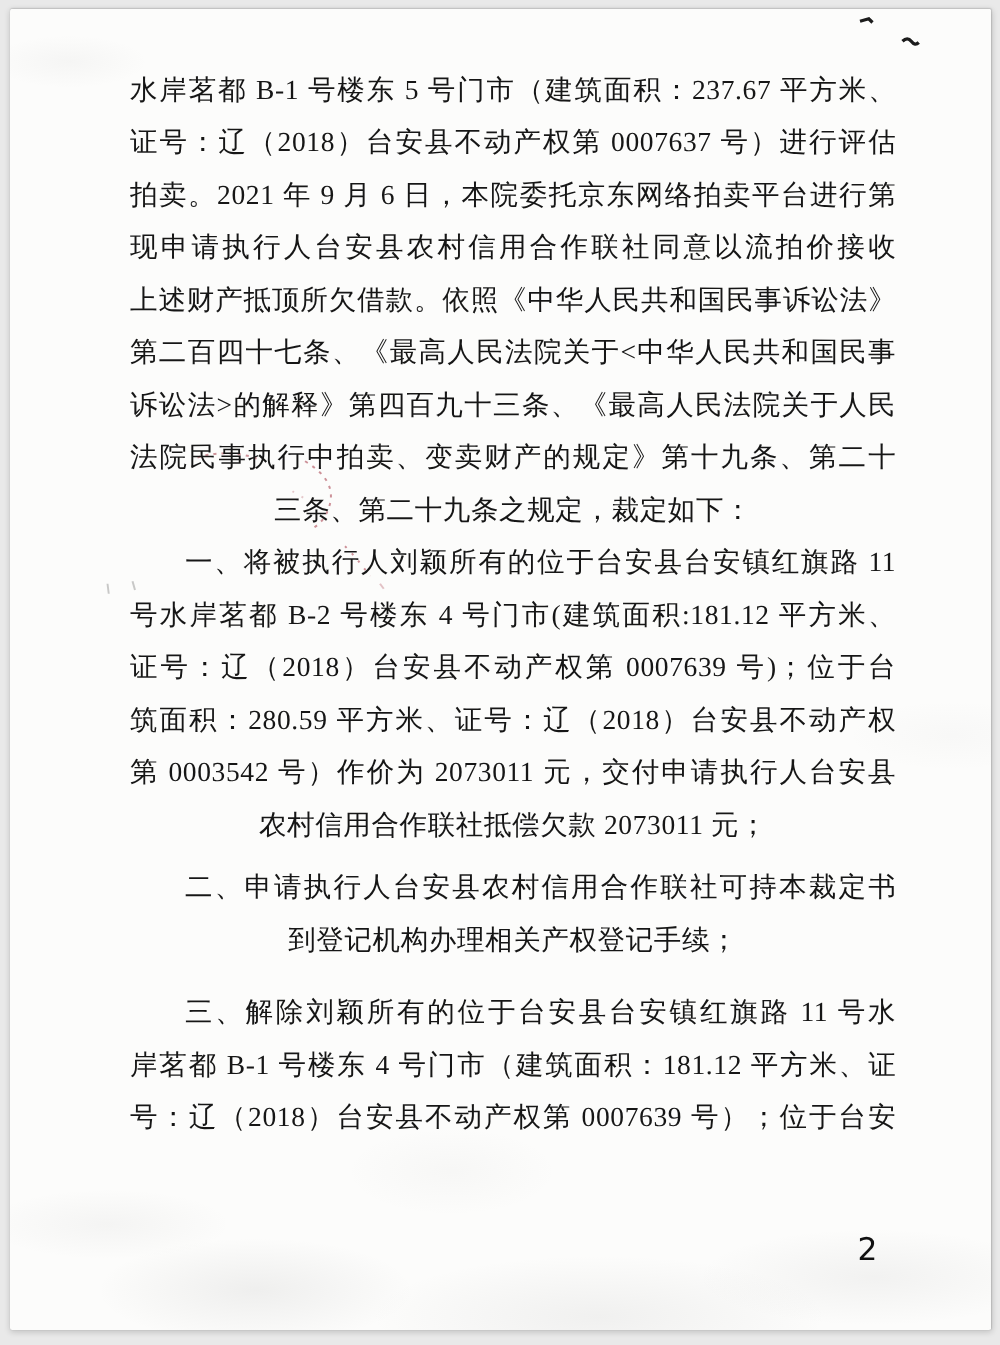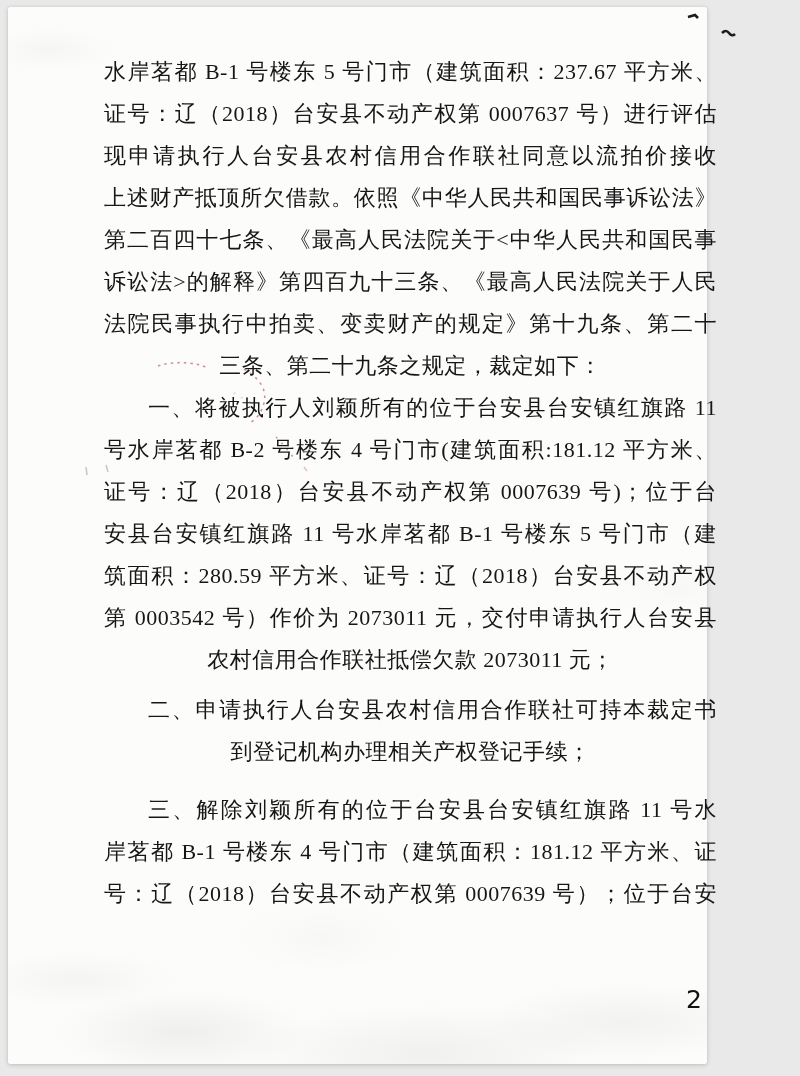--- a/index.html
+++ b/index.html
@@ -14,21 +14,21 @@
   .scan-bg {
     position: relative;
     width: 800px;
     height: 1076px;
     background: #e9e9e9;
   }
   .paper {
     position: absolute;
     left: 8px;
     top: 7px;
-    width: 699px;
+    width: 785px;
     height: 1057px;
     background-color: #fcfcfb;
     background-image:
       radial-gradient(ellipse 180px 60px at 25% 97%, rgba(120,120,120,0.10), rgba(120,120,120,0) 70%),
       radial-gradient(ellipse 260px 70px at 60% 99%, rgba(120,120,120,0.09), rgba(120,120,120,0) 70%),
       radial-gradient(ellipse 200px 55px at 88% 96%, rgba(120,120,120,0.08), rgba(120,120,120,0) 70%),
       radial-gradient(ellipse 140px 40px at 10% 92%, rgba(120,120,120,0.06), rgba(120,120,120,0) 70%),
       radial-gradient(ellipse 120px 50px at 45% 88%, rgba(120,120,120,0.04), rgba(120,120,120,0) 70%),
       radial-gradient(ellipse 90px 30px at 6% 4%, rgba(120,120,120,0.05), rgba(120,120,120,0) 70%),
       radial-gradient(ellipse 120px 40px at 96% 55%, rgba(120,120,120,0.03), rgba(120,120,120,0) 70%);
@@ -97,30 +97,30 @@
 
       <g stroke="#8a8a8a" fill="none" stroke-width="1.6" opacity="0.45">
         <path d="M 78 460 l 1 8"></path>
         <path d="M 98 458 l 2 7"></path>
       </g>
     </svg>
 
     <div class="textblock" id="lines">
         <div class="line fill">水岸茗都 B-1 号楼东 5 号门市（建筑面积：237.67 平方米、</div>
         <div class="line fill">证号：辽（2018）台安县不动产权第 0007637 号）进行评估</div>
+        <div class="line fill">拍卖。2021 年 9 月 6 日，本院委托京东网络拍卖平台进行第</div>
         <div class="line fill">现申请执行人台安县农村信用合作联社同意以流拍价接收</div>
         <div class="line fill">上述财产抵顶所欠借款。依照《中华人民共和国民事诉讼法》</div>
         <div class="line fill">第二百四十七条、《最高人民法院关于&lt;中华人民共和国民事</div>
         <div class="line fill">诉讼法&gt;的解释》第四百九十三条、《最高人民法院关于人民</div>
         <div class="line fill">法院民事执行中拍卖、变卖财产的规定》第十九条、第二十</div>
         <div class="line">三条、第二十九条之规定，裁定如下：</div>
         <div class="line fill indent">一、将被执行人刘颖所有的位于台安县台安镇红旗路 11</div>
         <div class="line fill">号水岸茗都 B-2 号楼东 4 号门市(建筑面积:181.12 平方米、</div>
         <div class="line fill">证号：辽（2018）台安县不动产权第 0007639 号)；位于台</div>
-        <div class="line fill">安县台安镇红旗路 11 号水岸茗都 B-1 号楼东 5 号门市（建</div>
         <div class="line fill">筑面积：280.59 平方米、证号：辽（2018）台安县不动产权</div>
         <div class="line fill">第 0003542 号）作价为 2073011 元，交付申请执行人台安县</div>
         <div class="line">农村信用合作联社抵偿欠款 2073011 元；</div>
         <div class="line fill indent" style="margin-top: 8px;">二、申请执行人台安县农村信用合作联社可持本裁定书</div>
         <div class="line">到登记机构办理相关产权登记手续；</div>
         <div class="line fill indent" style="margin-top: 16px;">三、解除刘颖所有的位于台安县台安镇红旗路 11 号水</div>
         <div class="line fill">岸茗都 B-1 号楼东 4 号门市（建筑面积：181.12 平方米、证</div>
         <div class="line fill">号：辽（2018）台安县不动产权第 0007639 号）；位于台安</div>
       </div>
 

